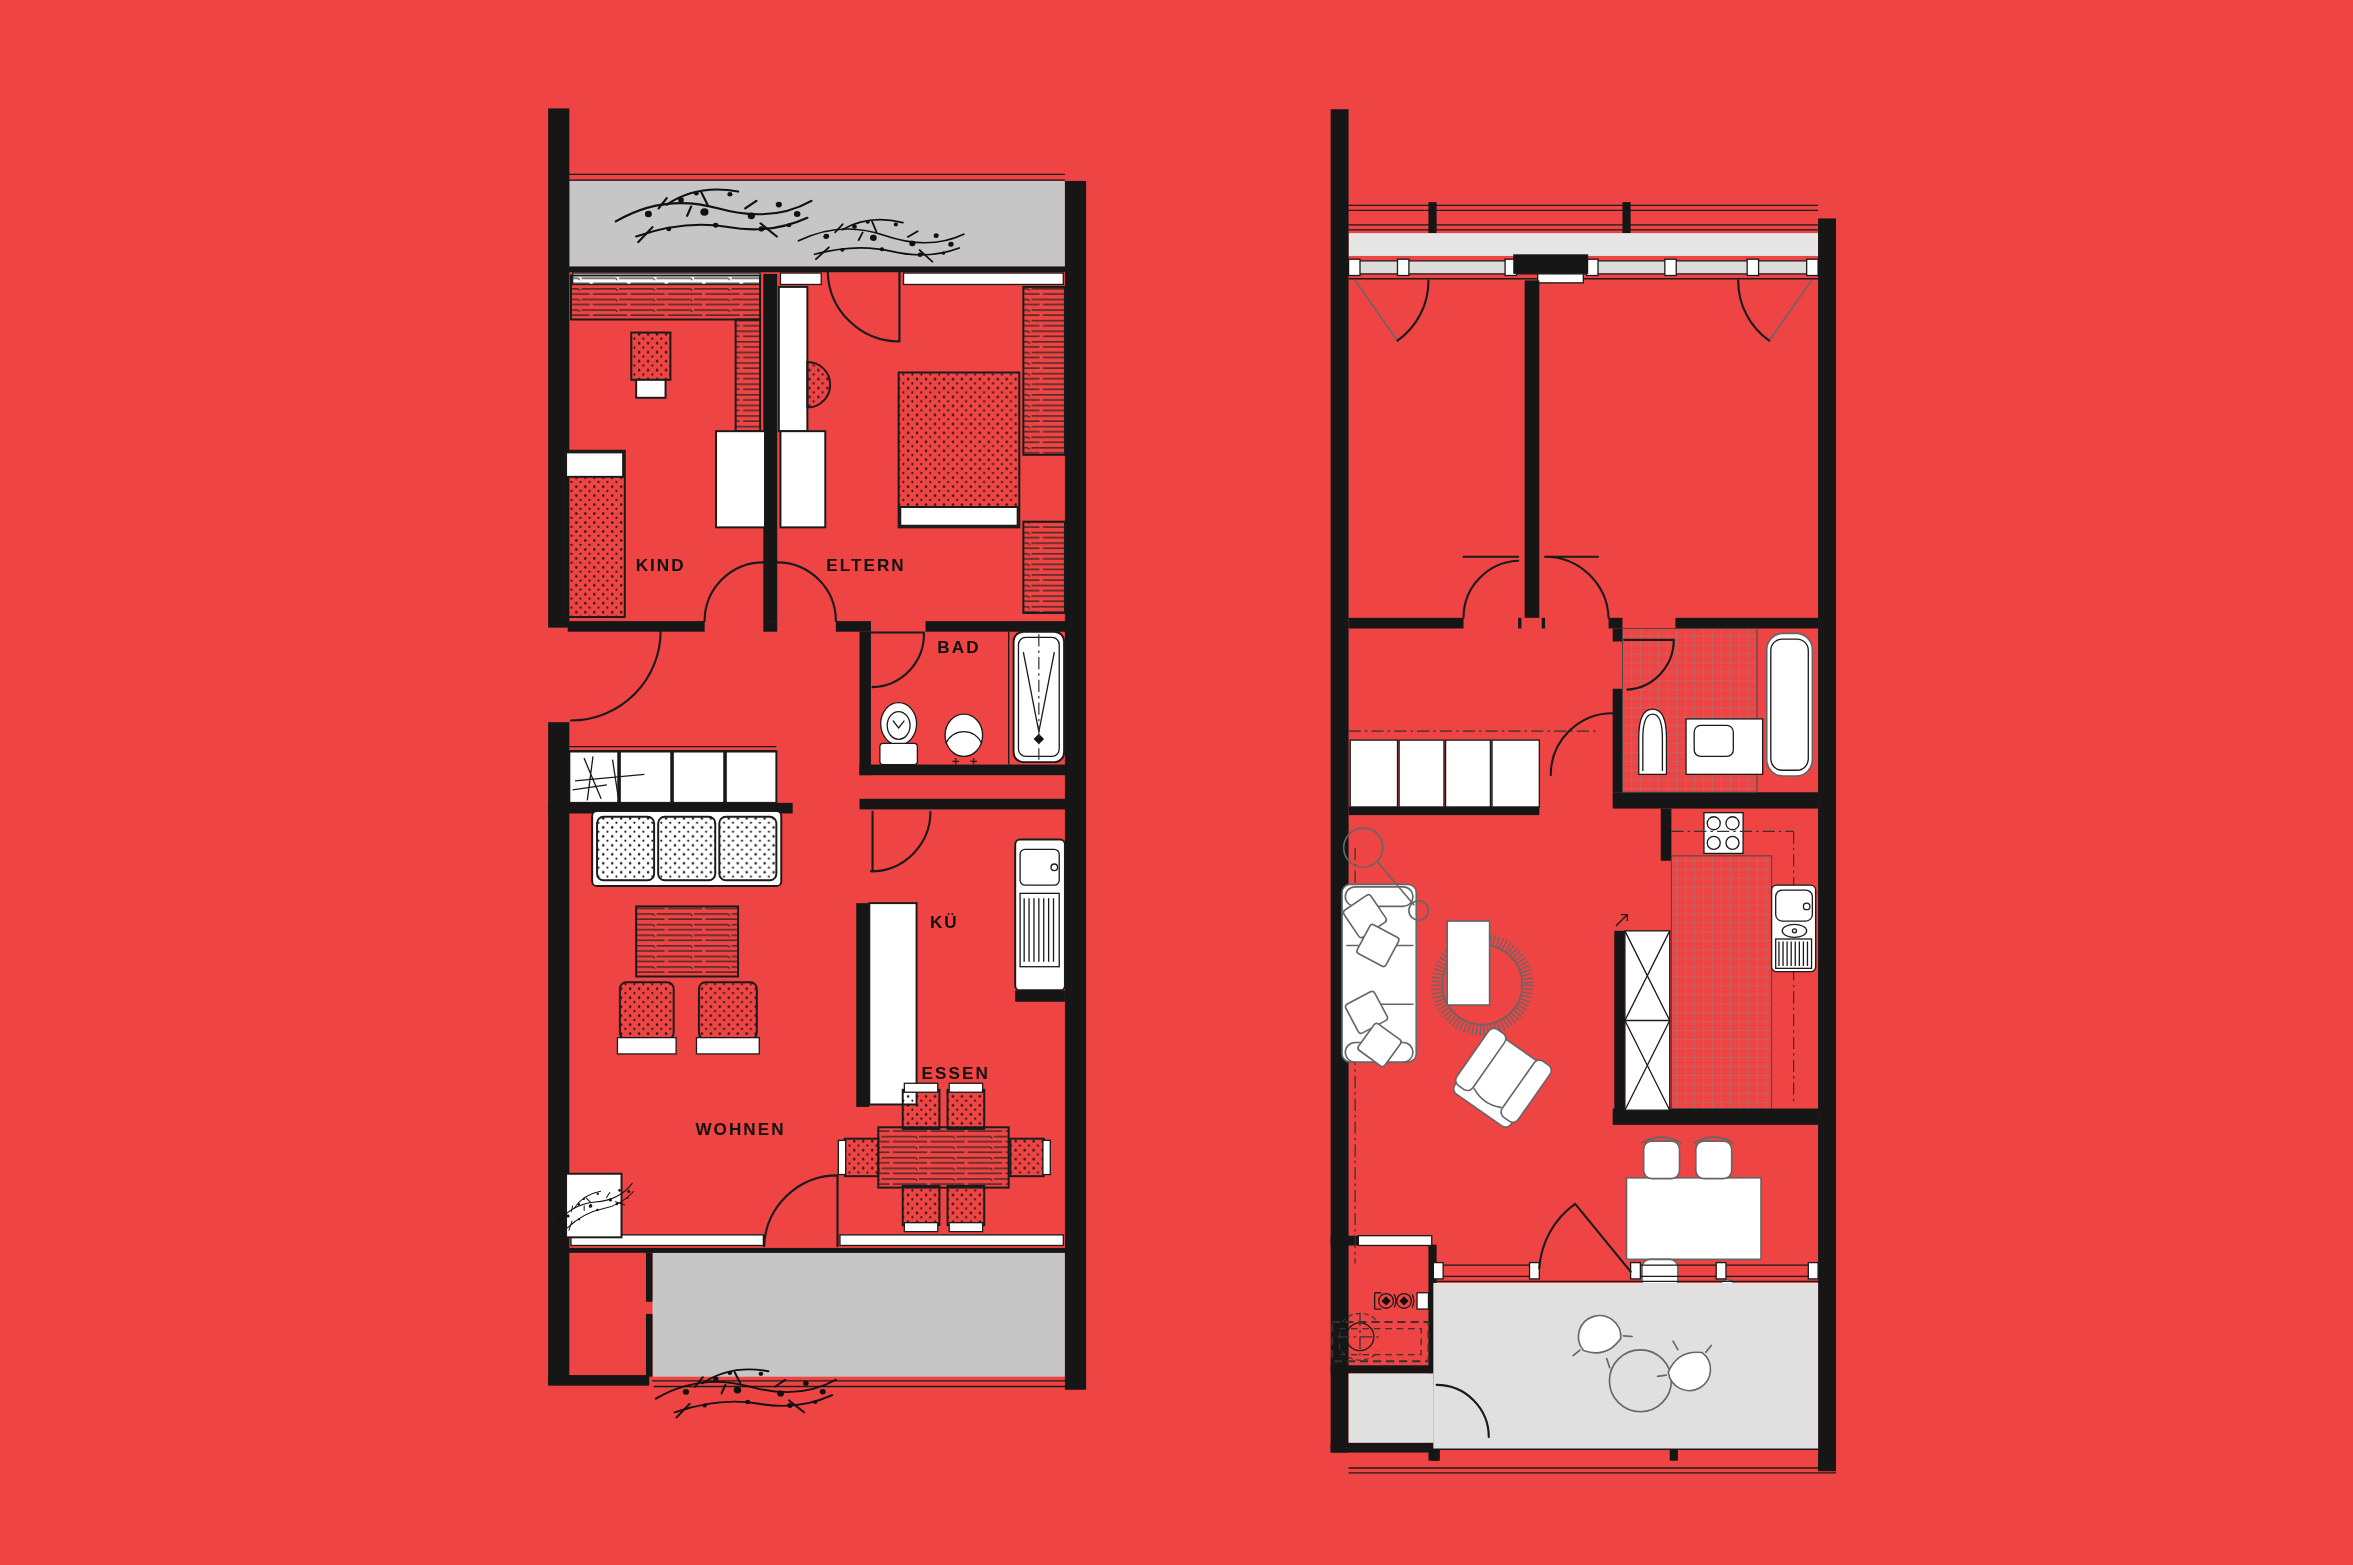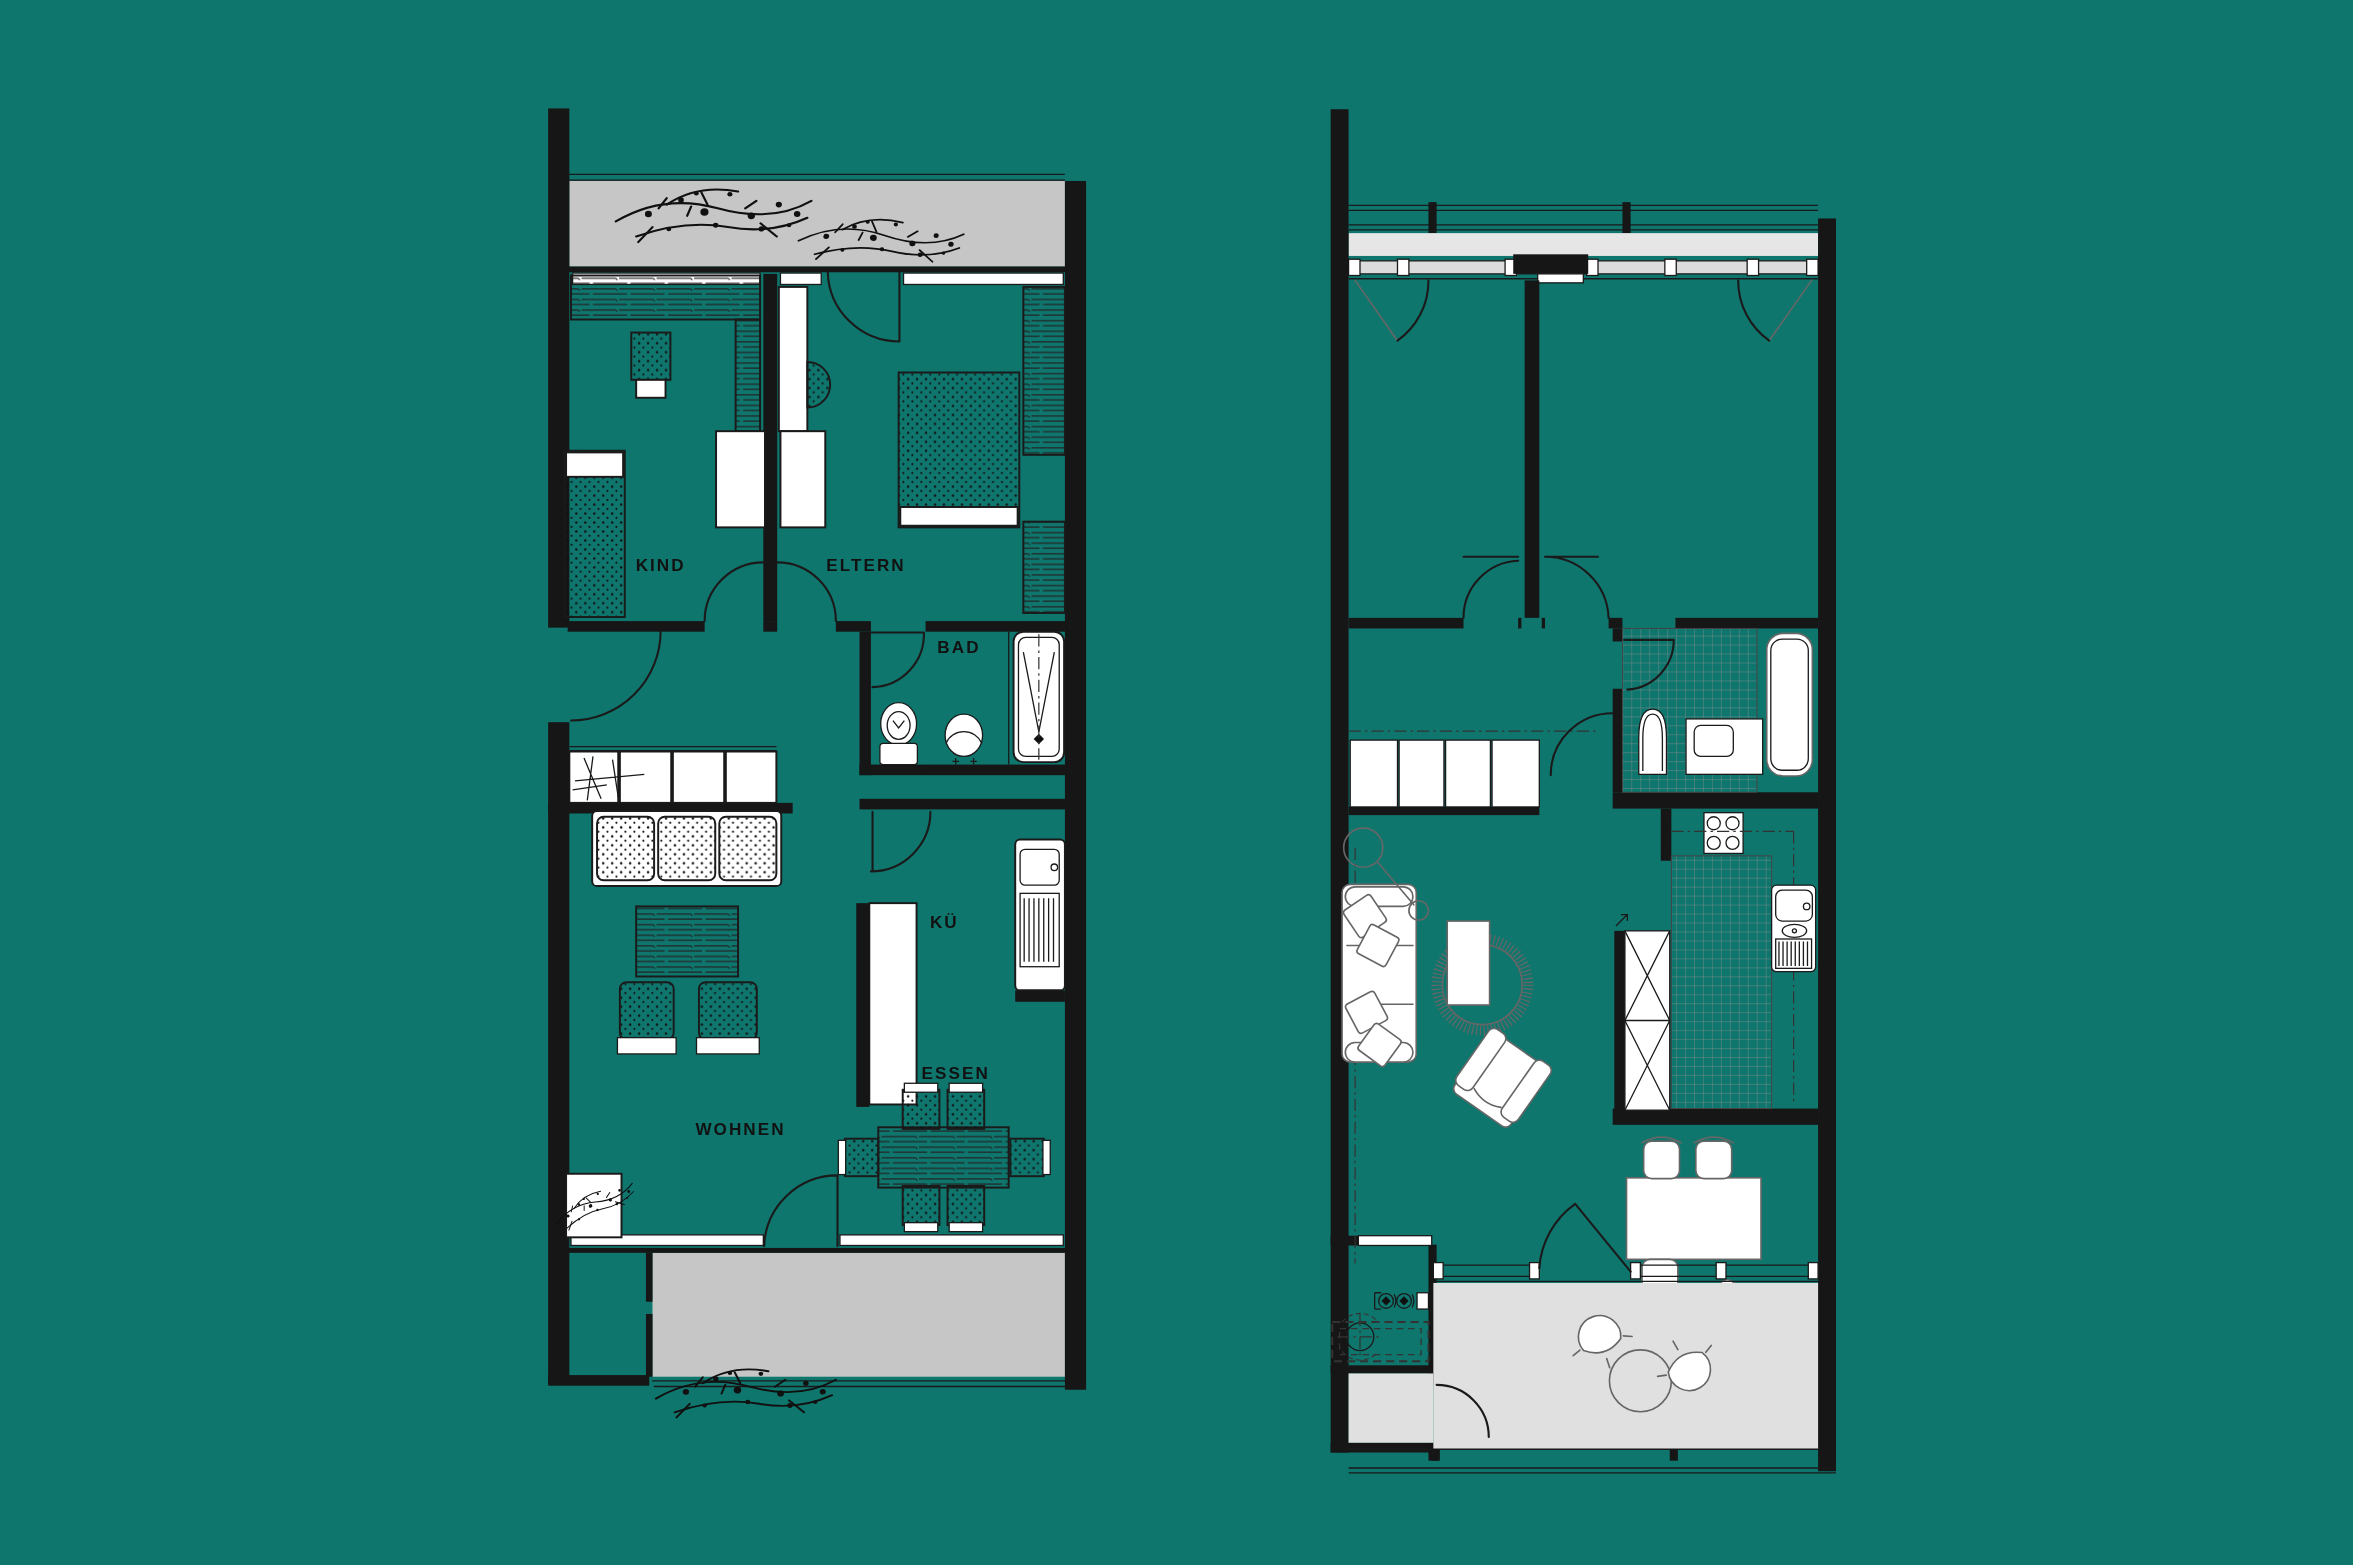--- a/index.html
+++ b/index.html
@@ -1,16 +1,16 @@
 <!DOCTYPE html>
 <html style="font-size:13px"><head>
 <meta charset="utf-8">
 <style>
   html,body{margin:0;padding:0;background:#fff;}
-  #stage{position:relative;width:2354px;height:1565px;background:#0f766e;overflow:hidden;}
+  #stage{position:relative;width:2354px;height:1565px;background:#ef4444;overflow:hidden;}
   svg{position:absolute;left:0;top:0;}
   .w{fill:#161616;stroke:none;}
   .ln{stroke:#1a1a1a;stroke-width:2.6;fill:none;stroke-linecap:round;}
   .lnt{stroke:#1a1a1a;stroke-width:1.6;fill:none;}
   .fw{fill:#fff;stroke:#1a1a1a;stroke-width:2.4;}
   .fwt{fill:#fff;stroke:#1a1a1a;stroke-width:1.6;}
   .dot{fill:url(#dots);stroke:#1a1a1a;stroke-width:2.4;}
   .wood{fill:url(#wood);stroke:#1a1a1a;stroke-width:2.4;}
   .tilef{fill:url(#tiles);stroke:#444;stroke-width:1.2;}
   .dd{stroke:#333;stroke-width:1.5;fill:none;stroke-dasharray:15 5 3 5;}

